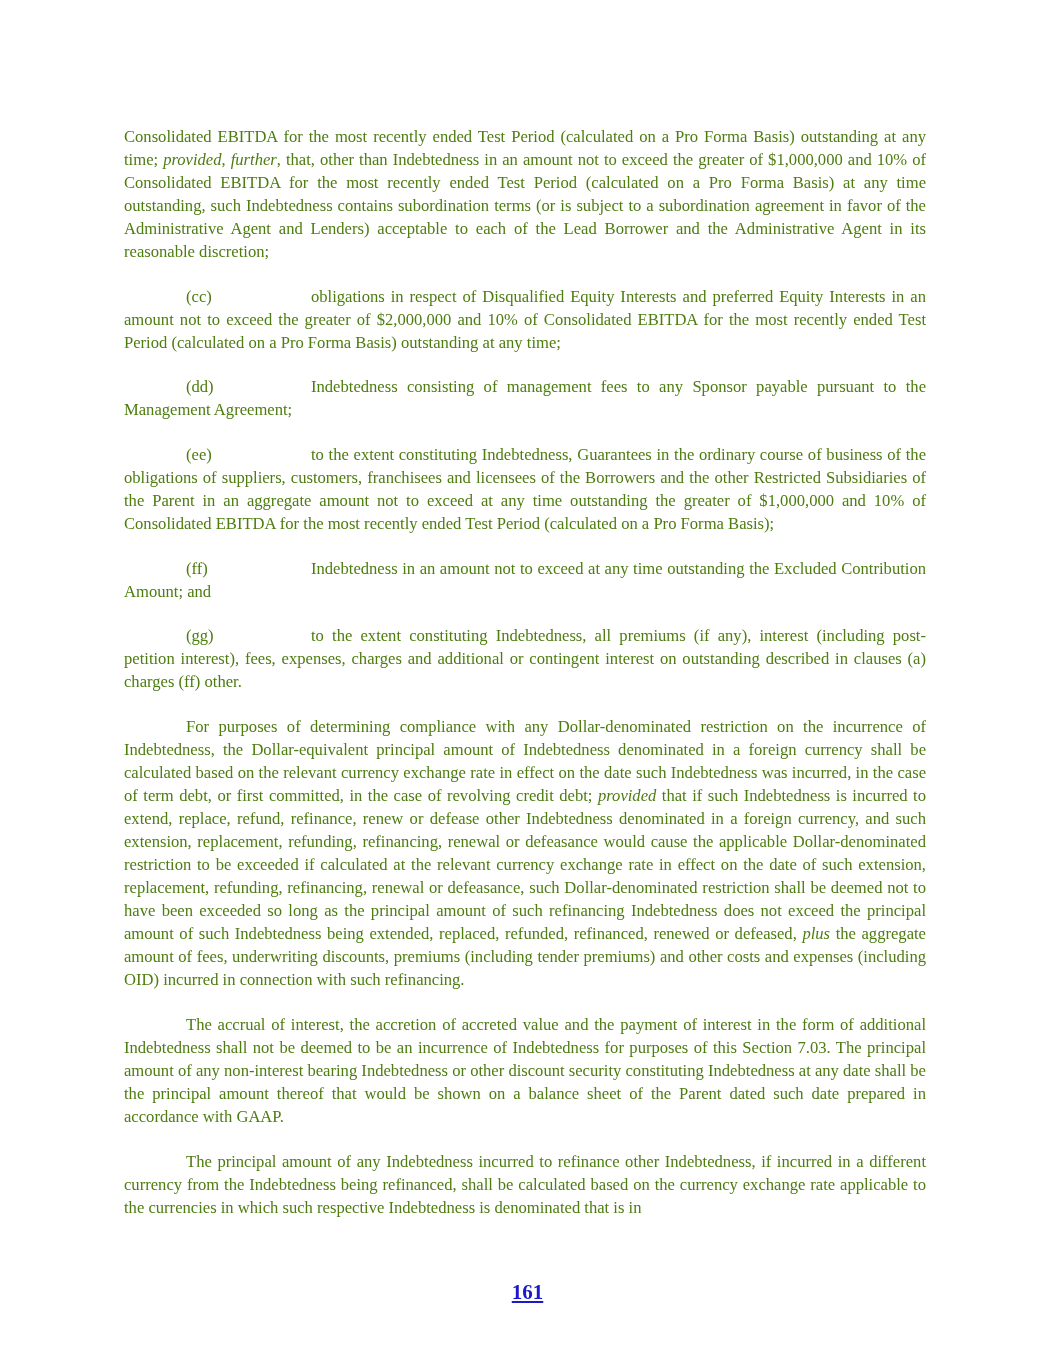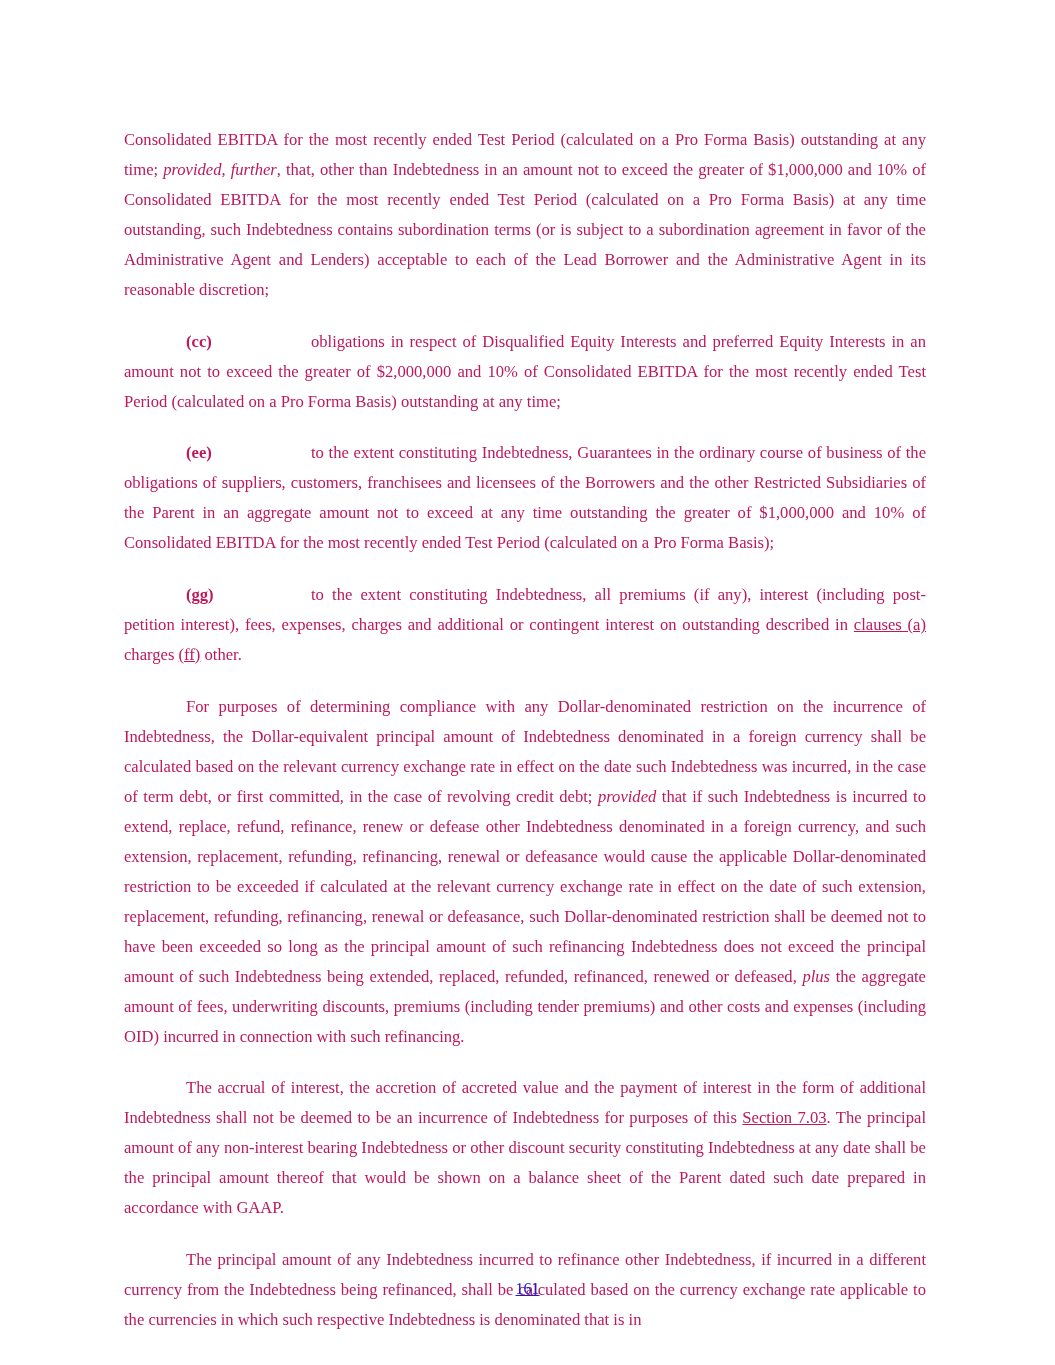--- a/index.html
+++ b/index.html
@@ -1,43 +1,46 @@
 <!DOCTYPE html>
 <html><head>
 <meta charset="utf-8">
 <style>
   html, body { margin: 0; padding: 0; background: #ffffff; }
   body { width: 1055px; height: 1365px; position: relative; overflow: hidden; }
   .page {
     position: absolute; left: 124px; top: 125px; width: 802px;
-    font-family: "Liberation Serif", serif; font-size: 16.6px; line-height: 30px;
-    color: #be185d;
+    font-family: "Liberation Serif", serif; font-size: 16.6px; line-height: 23px;
+    color: #4d7c0f;
   }
   .para { text-align: justify; margin: 0 0 21.7px 0; }
   .indent { text-indent: 62px; }
-  .label { display: inline-block; width: 125px; text-indent: 0; font-weight: bold; }
-  .u { text-decoration: underline; }
+  .label { display: inline-block; width: 125px; text-indent: 0; }
+  .u { }
   .page-num {
     position: absolute; left: 0; width: 1055px; top: 1280px; text-align: center;
-    font-family: "Liberation Serif", serif; font-size: 16px; color: #1a1acc;
+    font-family: "Liberation Serif", serif; font-size: 21px; color: #1a1acc;
     text-decoration: underline;
+    font-weight: bold;
   }
 </style>
 </head>
 <body>
 
 <div class="page">
 
   <p class="para"><span>Consolidated EBITDA for the most recently ended Test Period (calculated on a Pro Forma Basis) outstanding at any time; </span><i>provided</i><span>, </span><i>further</i><span>, that, other than Indebtedness in an amount not to exceed the greater of $1,000,000 and 10% of Consolidated EBITDA for the most recently ended Test Period (calculated on a Pro Forma Basis) at any time outstanding, such Indebtedness contains subordination terms (or is subject to a subordination agreement in favor of the Administrative Agent and Lenders) acceptable to each of the Lead Borrower and the Administrative Agent in its reasonable discretion;</span></p>
 
   <p class="para indent"><span class="label">(cc)</span><span>obligations in respect of Disqualified Equity Interests and preferred Equity Interests in an amount not to exceed the greater of $2,000,000 and 10% of Consolidated EBITDA for the most recently ended Test Period (calculated on a Pro Forma Basis) outstanding at any time;</span></p>
 
+  <p class="para indent"><span class="label">(dd)</span><span>Indebtedness consisting of management fees to any Sponsor payable pursuant to the Management Agreement;</span></p>
 
   <p class="para indent"><span class="label">(ee)</span><span>to the extent constituting Indebtedness, Guarantees in the ordinary course of business of the obligations of suppliers, customers, franchisees and licensees of the Borrowers and the other Restricted Subsidiaries of the Parent in an aggregate amount not to exceed at any time outstanding the greater of $1,000,000 and 10% of Consolidated EBITDA for the most recently ended Test Period (calculated on a Pro Forma Basis);</span></p>
 
+  <p class="para indent"><span class="label">(ff)</span><span>Indebtedness in an amount not to exceed at any time outstanding the Excluded Contribution Amount; and</span></p>
 
   <p class="para indent"><span class="label">(gg)</span><span>to the extent constituting Indebtedness, all premiums (if any), interest (including post-petition interest), fees, expenses, charges and additional or contingent interest on outstanding described in </span><span class="u">clauses (a)</span><span> charges </span><span class="u">(ff)</span><span> other.</span></p>
 
   <p class="para indent"><span>For purposes of determining compliance with any Dollar-denominated restriction on the incurrence of Indebtedness, the Dollar-equivalent principal amount of Indebtedness denominated in a foreign currency shall be calculated based on the relevant currency exchange rate in effect on the date such Indebtedness was incurred, in the case of term debt, or first committed, in the case of revolving credit debt; </span><i>provided</i><span> that if such Indebtedness is incurred to extend, replace, refund, refinance, renew or defease other Indebtedness denominated in a foreign currency, and such extension, replacement, refunding, refinancing, renewal or defeasance would cause the applicable Dollar-denominated restriction to be exceeded if calculated at the relevant currency exchange rate in effect on the date of such extension, replacement, refunding, refinancing, renewal or defeasance, such Dollar-denominated restriction shall be deemed not to have been exceeded so long as the principal amount of such refinancing Indebtedness does not exceed the principal amount of such Indebtedness being extended, replaced, refunded, refinanced, renewed or defeased, </span><i>plus</i><span> the aggregate amount of fees, underwriting discounts, premiums (including tender premiums) and other costs and expenses (including OID) incurred in connection with such refinancing.</span></p>
 
   <p class="para indent"><span>The accrual of interest, the accretion of accreted value and the payment of interest in the form of additional Indebtedness shall not be deemed to be an incurrence of Indebtedness for purposes of this </span><span class="u">Section 7.03</span><span>.  The principal amount of any non-interest bearing Indebtedness or other discount security constituting Indebtedness at any date shall be the principal amount thereof that would be shown on a balance sheet of the Parent dated such date prepared in accordance with GAAP.</span></p>
 
   <p class="para indent"><span>The principal amount of any Indebtedness incurred to refinance other Indebtedness, if incurred in a different currency from the Indebtedness being refinanced, shall be calculated based on the currency exchange rate applicable to the currencies in which such respective Indebtedness is denominated that is in</span></p>
 
 </div>

